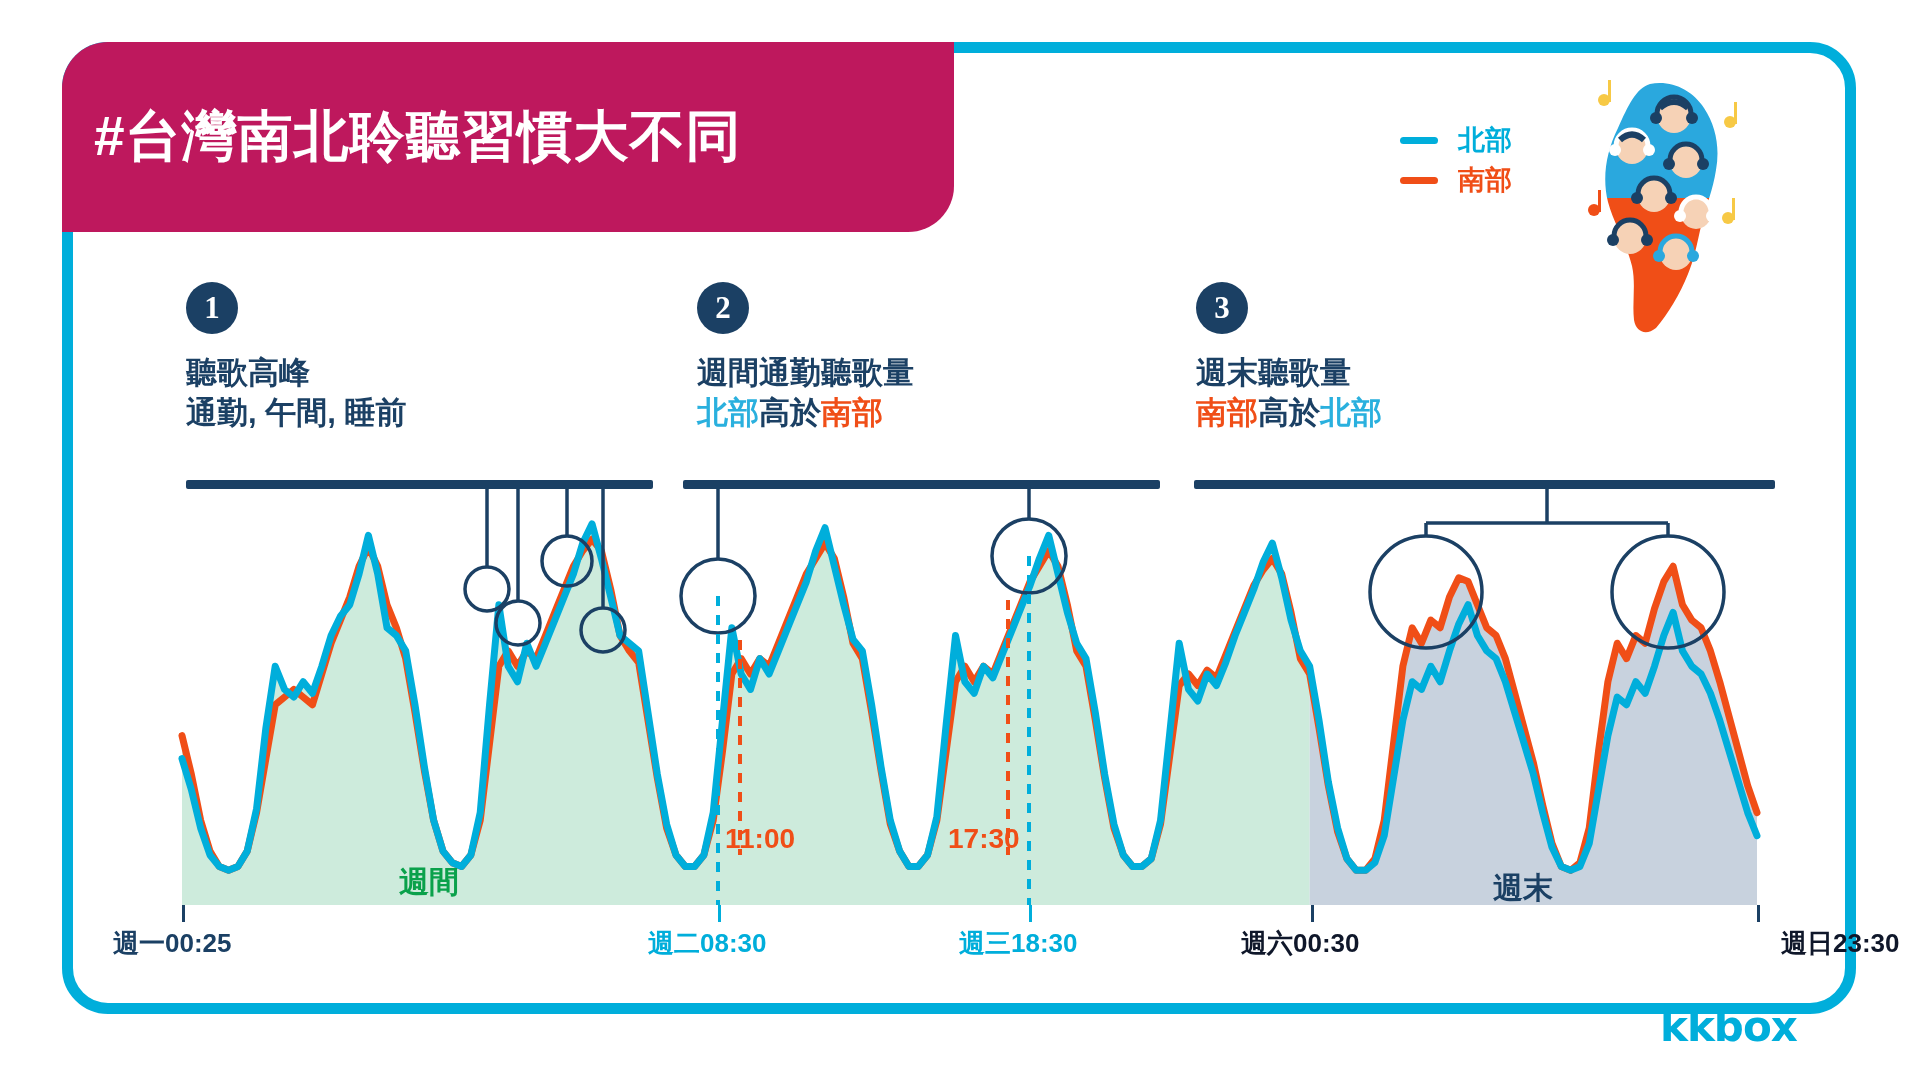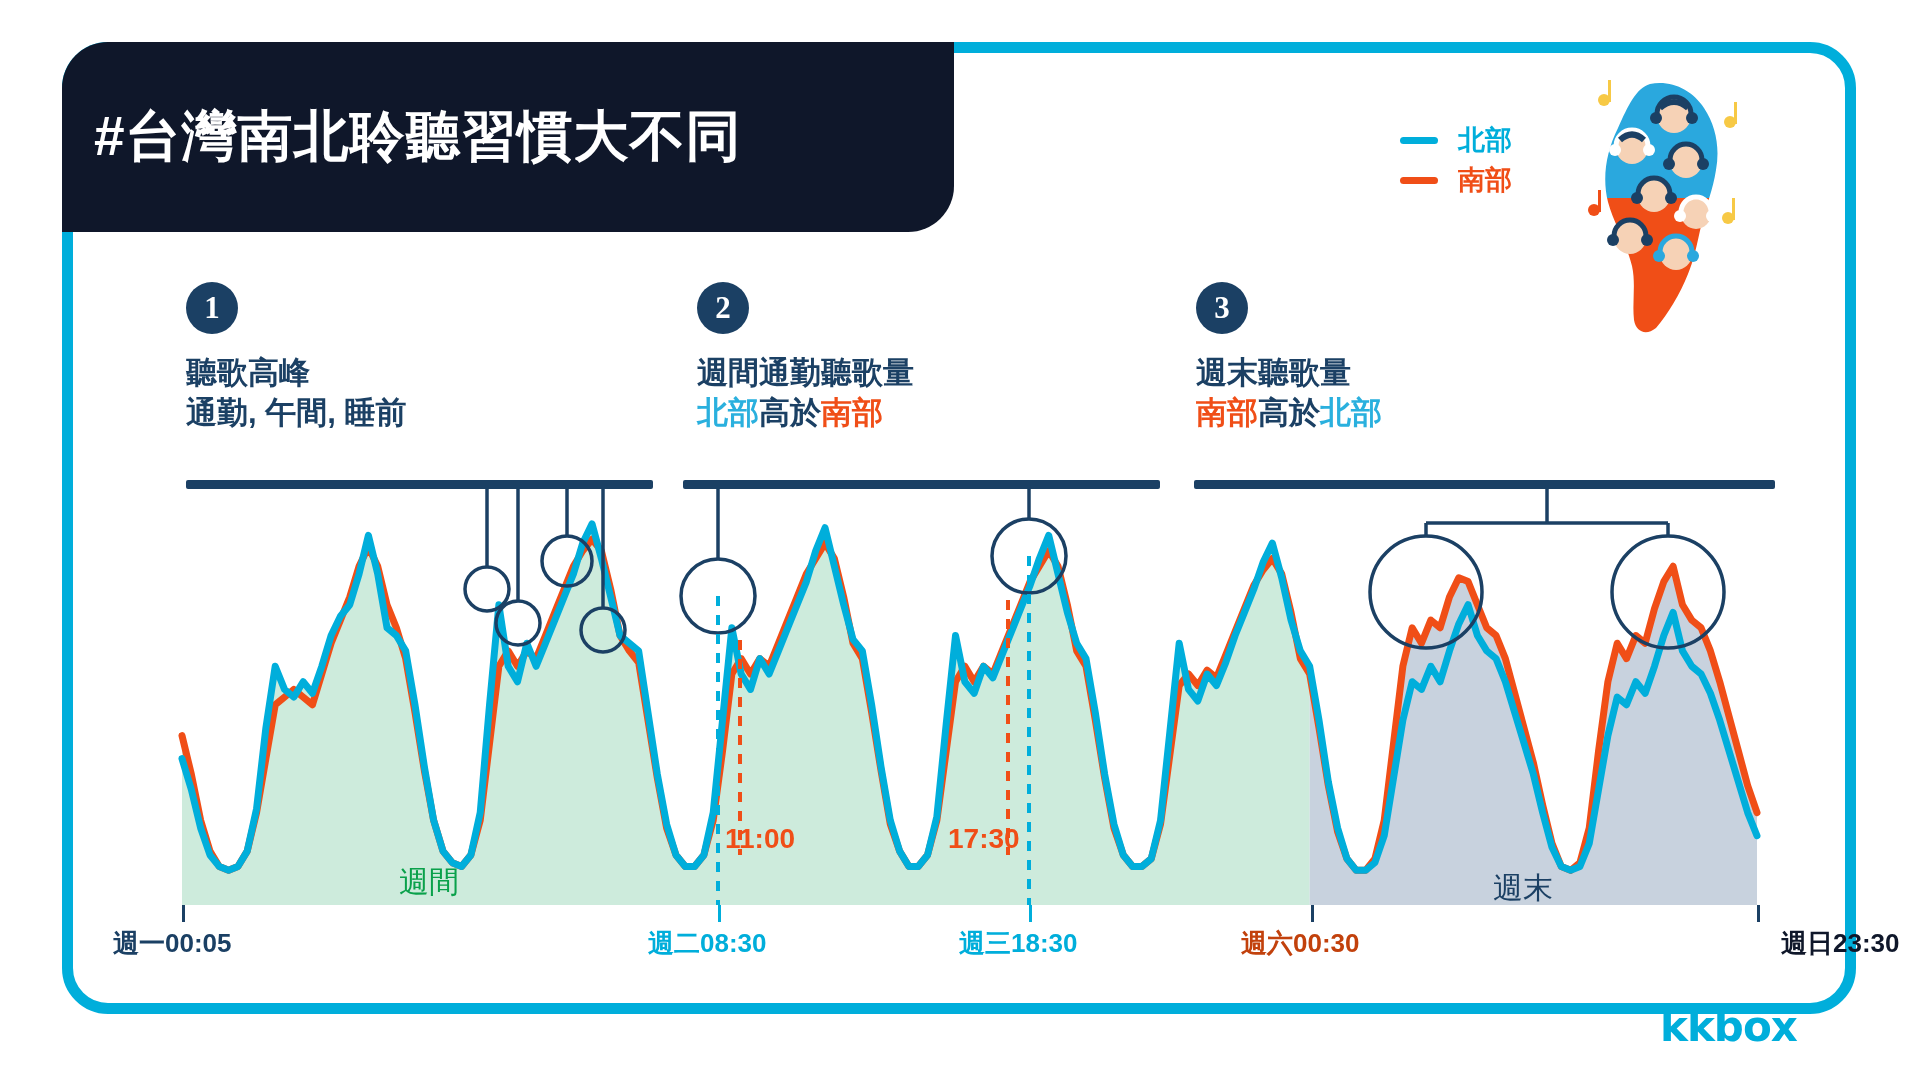--- a/index.html
+++ b/index.html
@@ -9,21 +9,21 @@
 
   
   .frame{
     position:absolute;left:62px;top:42px;width:1794px;height:972px;
     border:11px solid #00AEDB;border-radius:46px;background:#ffffff;box-sizing:border-box;
   }
 
   
   .title-pill{
     position:absolute;left:62px;top:42px;width:892px;height:190px;
-    background:#0f172a;border-radius:46px 0 46px 0;box-sizing:border-box;
+    background:#be185d;border-radius:46px 0 46px 0;box-sizing:border-box;
     display:flex;align-items:center;
   }
   .title-pill .title-text{
     color:#ffffff;font-size:55px;font-weight:bold;letter-spacing:1px;
     margin-left:32px;white-space:nowrap;
   }
 
   
   .legend{position:absolute;left:1400px;top:120px;width:200px;}
   .legend-row{display:flex;align-items:center;height:40px;}
@@ -49,21 +49,21 @@
   .rule{position:absolute;height:9px;background:#1B4064;border-radius:2px;}
 
   
   .chart{position:absolute;left:0;top:0;width:1920px;height:1080px;pointer-events:none;}
 
   
   .xlab{position:absolute;font-size:26px;font-weight:bold;white-space:nowrap;}
   .tick{position:absolute;width:3px;height:17px;background:#1B4064;}
   .tick.cy{background:#00AEDB;}
 
-  .bandlabel{position:absolute;font-size:30px;font-weight:normal;white-space:nowrap;}
+  .bandlabel{position:absolute;font-size:30px;font-weight:bold;white-space:nowrap;}
 
   .timelab{position:absolute;font-size:28px;font-weight:bold;color:#F04E17;white-space:nowrap;}
 
   .kkbox{position:absolute;left:1660px;top:1002px;font-size:42px;font-weight:bold;color:#00AEDB;letter-spacing:-1px;font-family:"DejaVu Sans",sans-serif;}
 </style>
 </head>
 <body>
 
 <div id="stage">
 
@@ -242,29 +242,29 @@
       </g>
   </svg>
 
   <div class="timelab" style="left:725px;top:823px;">11:00</div>
   <div class="timelab" style="left:948px;top:823px;">17:30</div>
 
   <div class="bandlabel" style="left:399px;top:862px;color:#0AA14B;">週間</div>
   <div class="bandlabel" style="left:1493px;top:868px;color:#1B4064;">週末</div>
 
   <div class="tick" style="left:182px;top:905px;"></div>
-  <div class="xlab" style="left:113px;top:926px;color:#1B4064;">週一00:05</div>
+  <div class="xlab" style="left:113px;top:926px;color:#1B4064;">週一00:25</div>
 
   <div class="tick cy" style="left:718px;top:905px;"></div>
   <div class="xlab" style="left:648px;top:926px;color:#00AEDB;">週二08:30</div>
 
   <div class="tick cy" style="left:1029px;top:905px;"></div>
   <div class="xlab" style="left:959px;top:926px;color:#00AEDB;">週三18:30</div>
 
   <div class="tick" style="left:1311px;top:905px;"></div>
-  <div class="xlab" style="left:1241px;top:926px;color:#c2410c;">週六00:30</div>
+  <div class="xlab" style="left:1241px;top:926px;color:#0f172a;">週六00:30</div>
 
   <div class="tick" style="left:1757px;top:905px;"></div>
   <div class="xlab" style="left:1781px;top:926px;color:#0f172a;">週日23:30</div>
 
   <div class="kkbox">kkbox</div>
 
 </div>
 
 </body></html>

